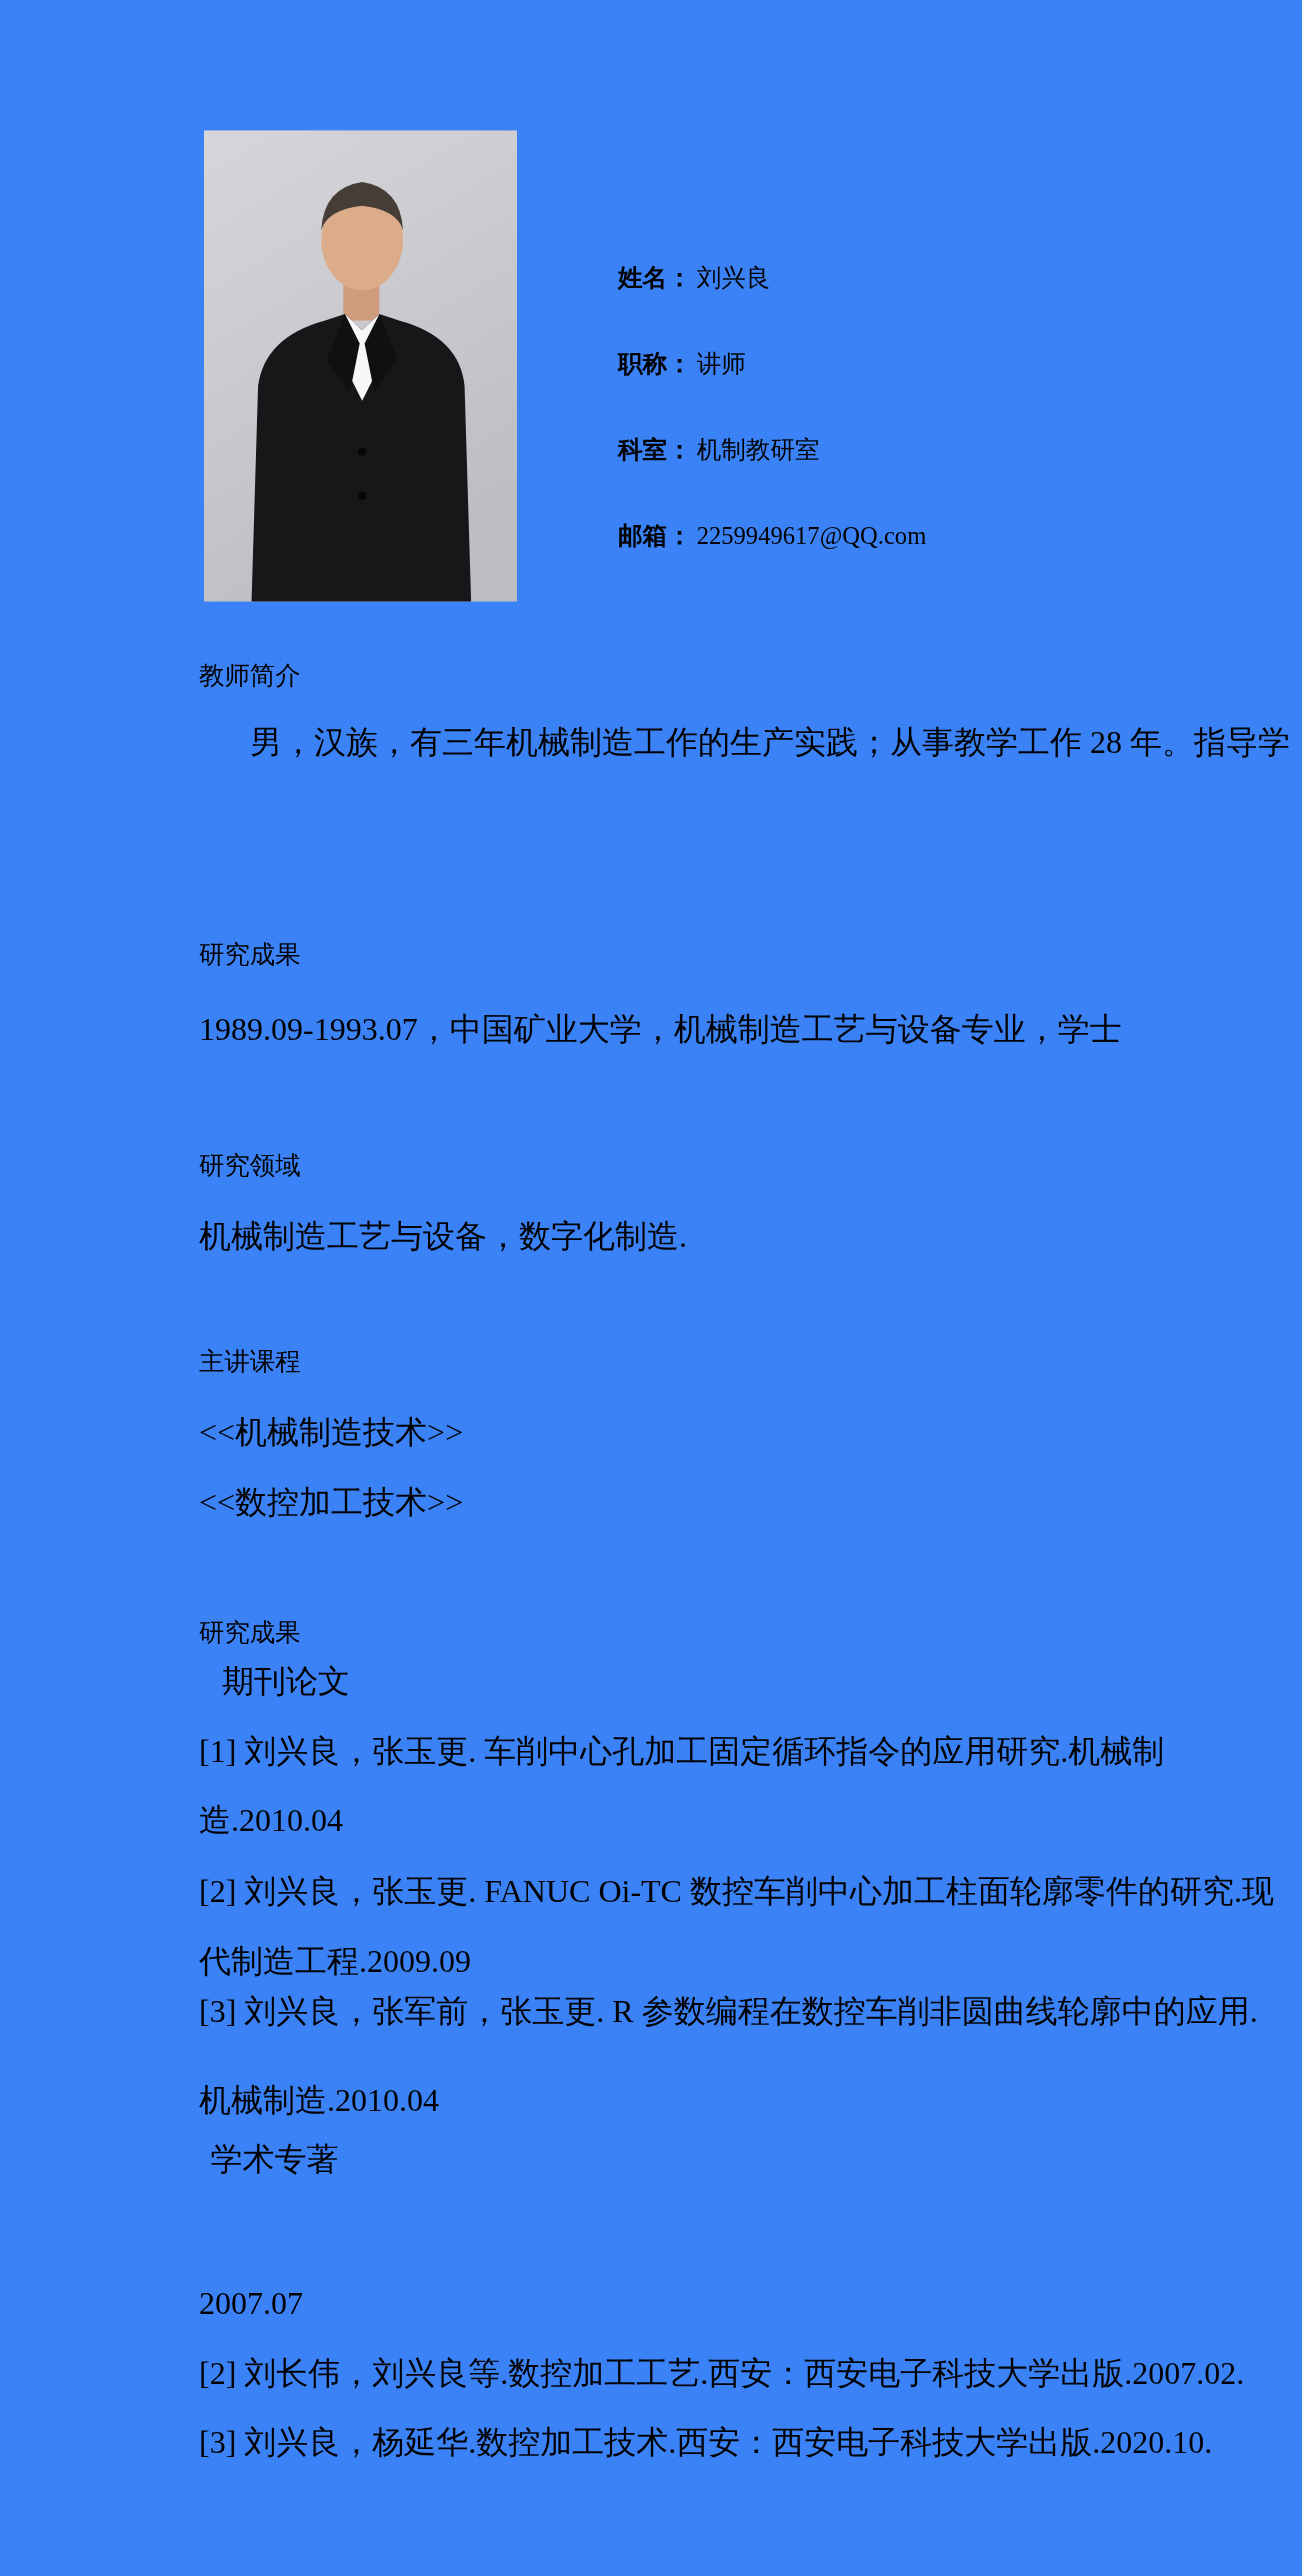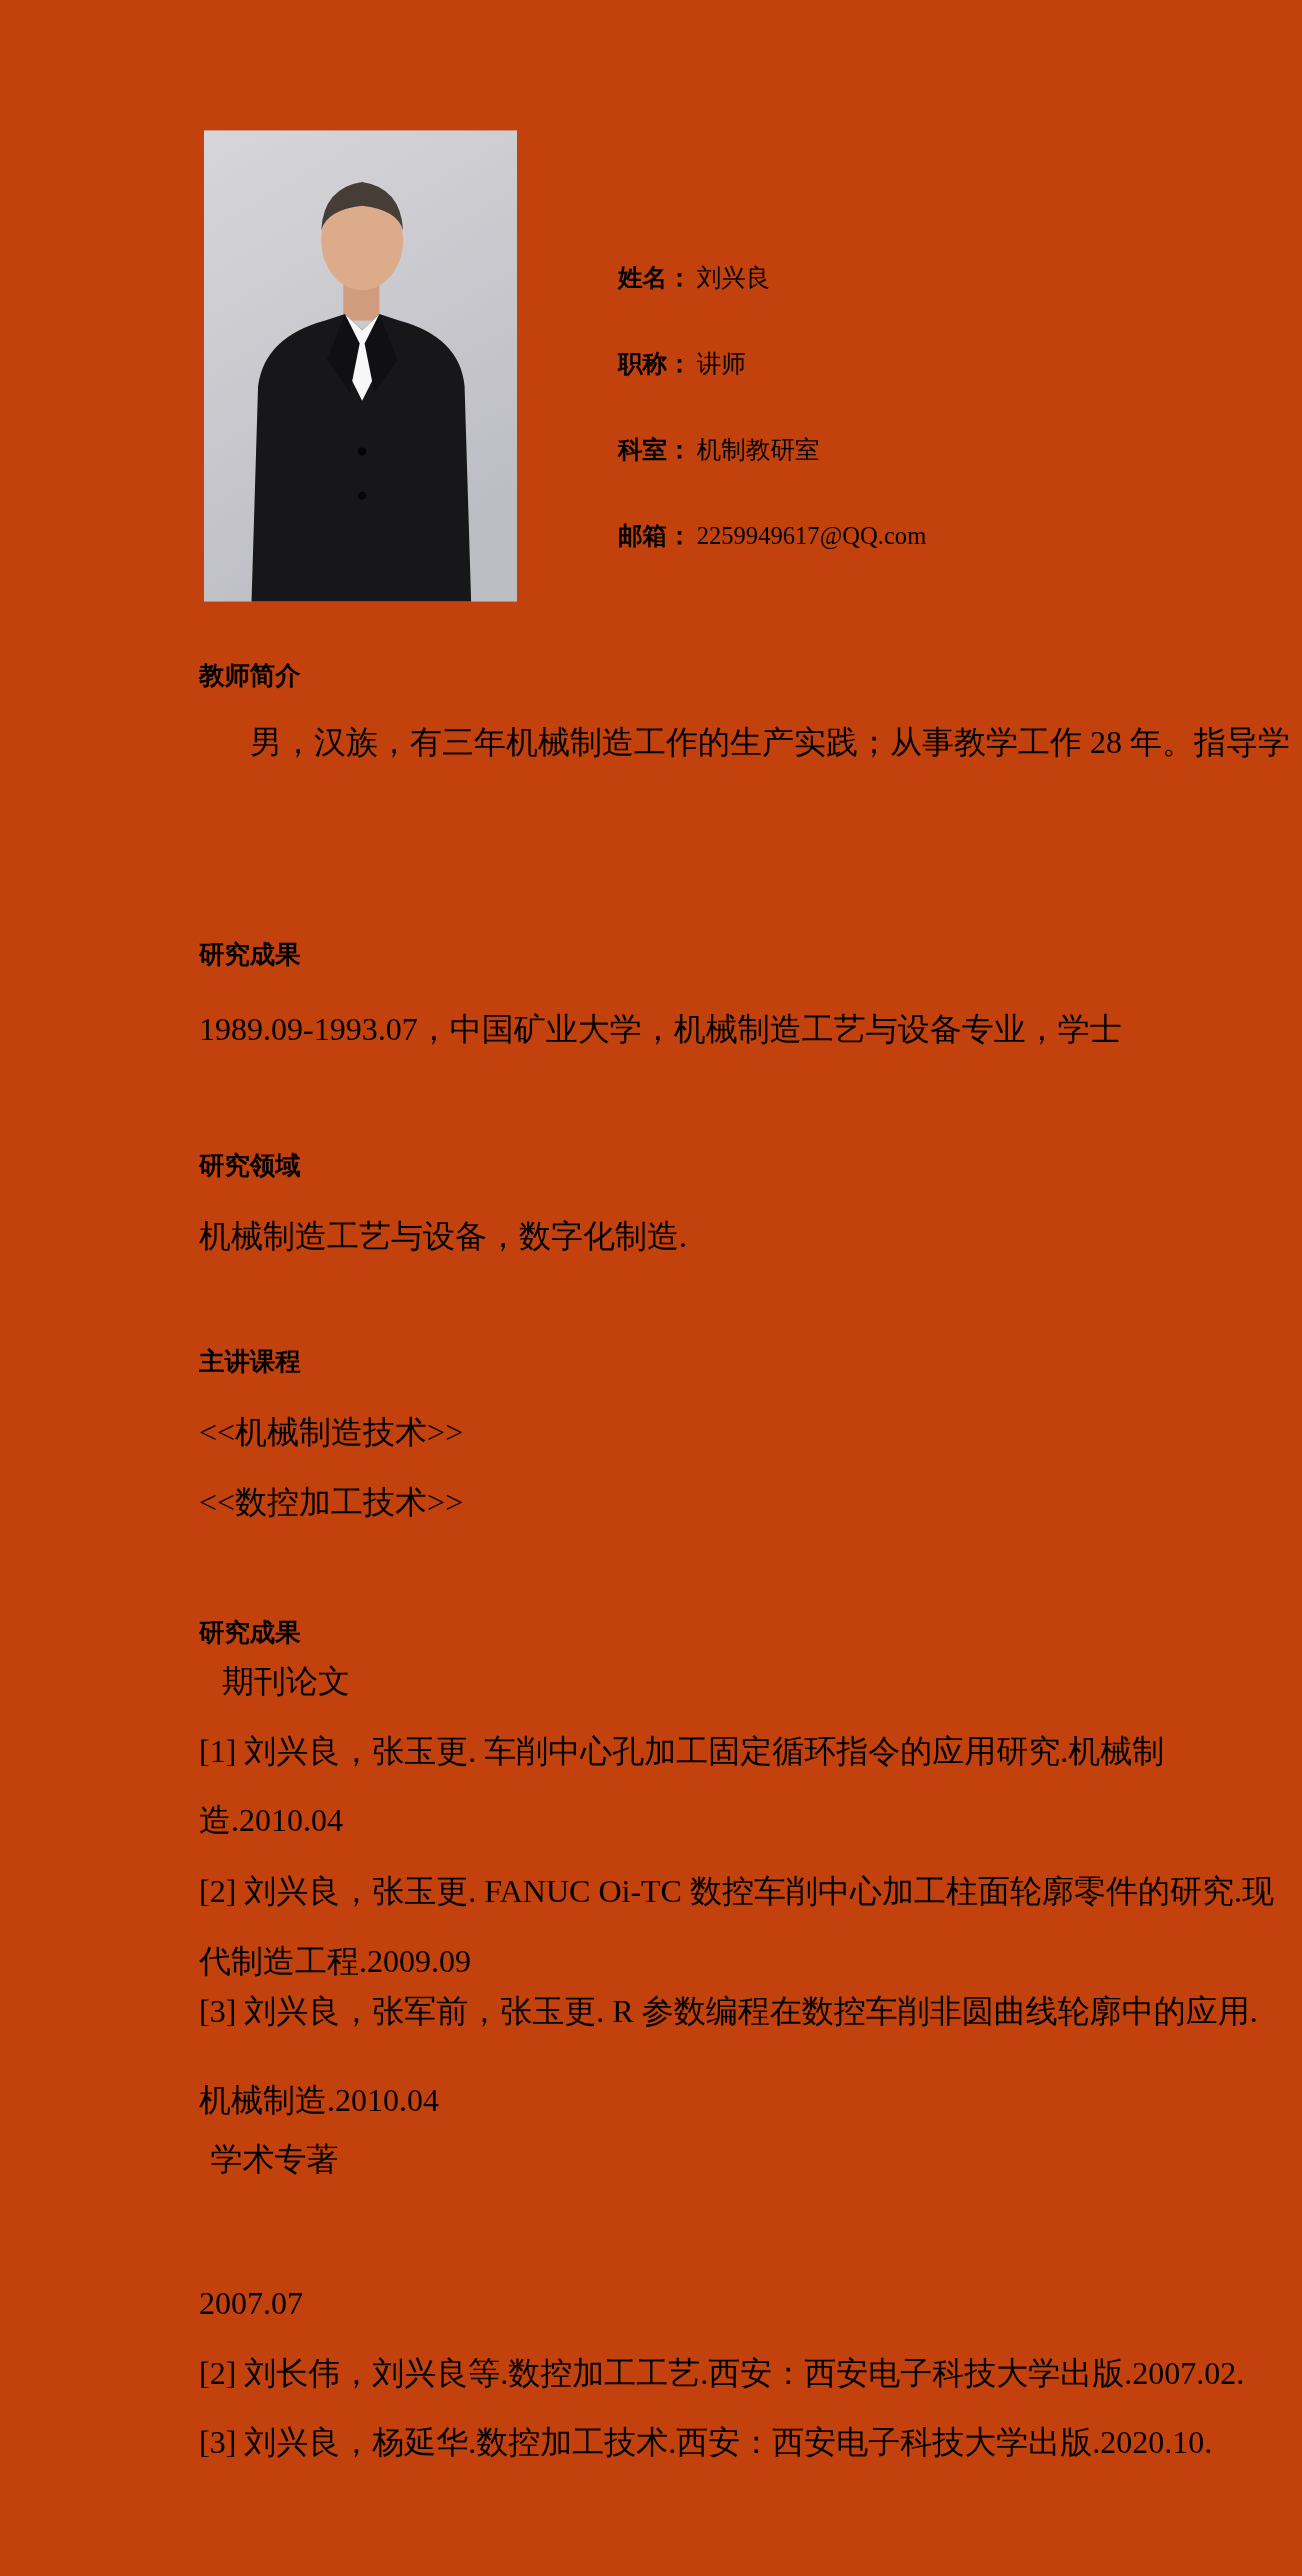--- a/index.html
+++ b/index.html
@@ -3,21 +3,21 @@
 <meta charset="utf-8">
 <style>
   * { margin: 0; padding: 0; box-sizing: border-box; }
   html, body { background: #ffffff; }
   body { font-family: "Liberation Serif", "DejaVu Serif", serif; color: #000; }
 
   .page {
     position: relative;
     width: 1302px;
     height: 2576px;
-    background: #c2410c;
+    background: #3b82f6;
     overflow: hidden;
   }
 
   .photo {
     position: absolute;
     left: 204px;
     top: 130px;
     width: 313px;
     height: 472px;
   }
@@ -30,21 +30,21 @@
     font-size: 24.6px;
     line-height: 29.5px;
   }
   .info-row .label { font-weight: 700; }
   .info-row .value { margin-left: 4.9px; }
 
   .heading {
     position: absolute;
     left: 199px;
     font-size: 25.4px;
-    font-weight: 700;
+    font-weight: 400;
     line-height: 29.5px;
     white-space: nowrap;
   }
   .line {
     position: absolute;
     left: 199px;
     font-size: 32px;
     line-height: 31px;
     white-space: nowrap;
   }

